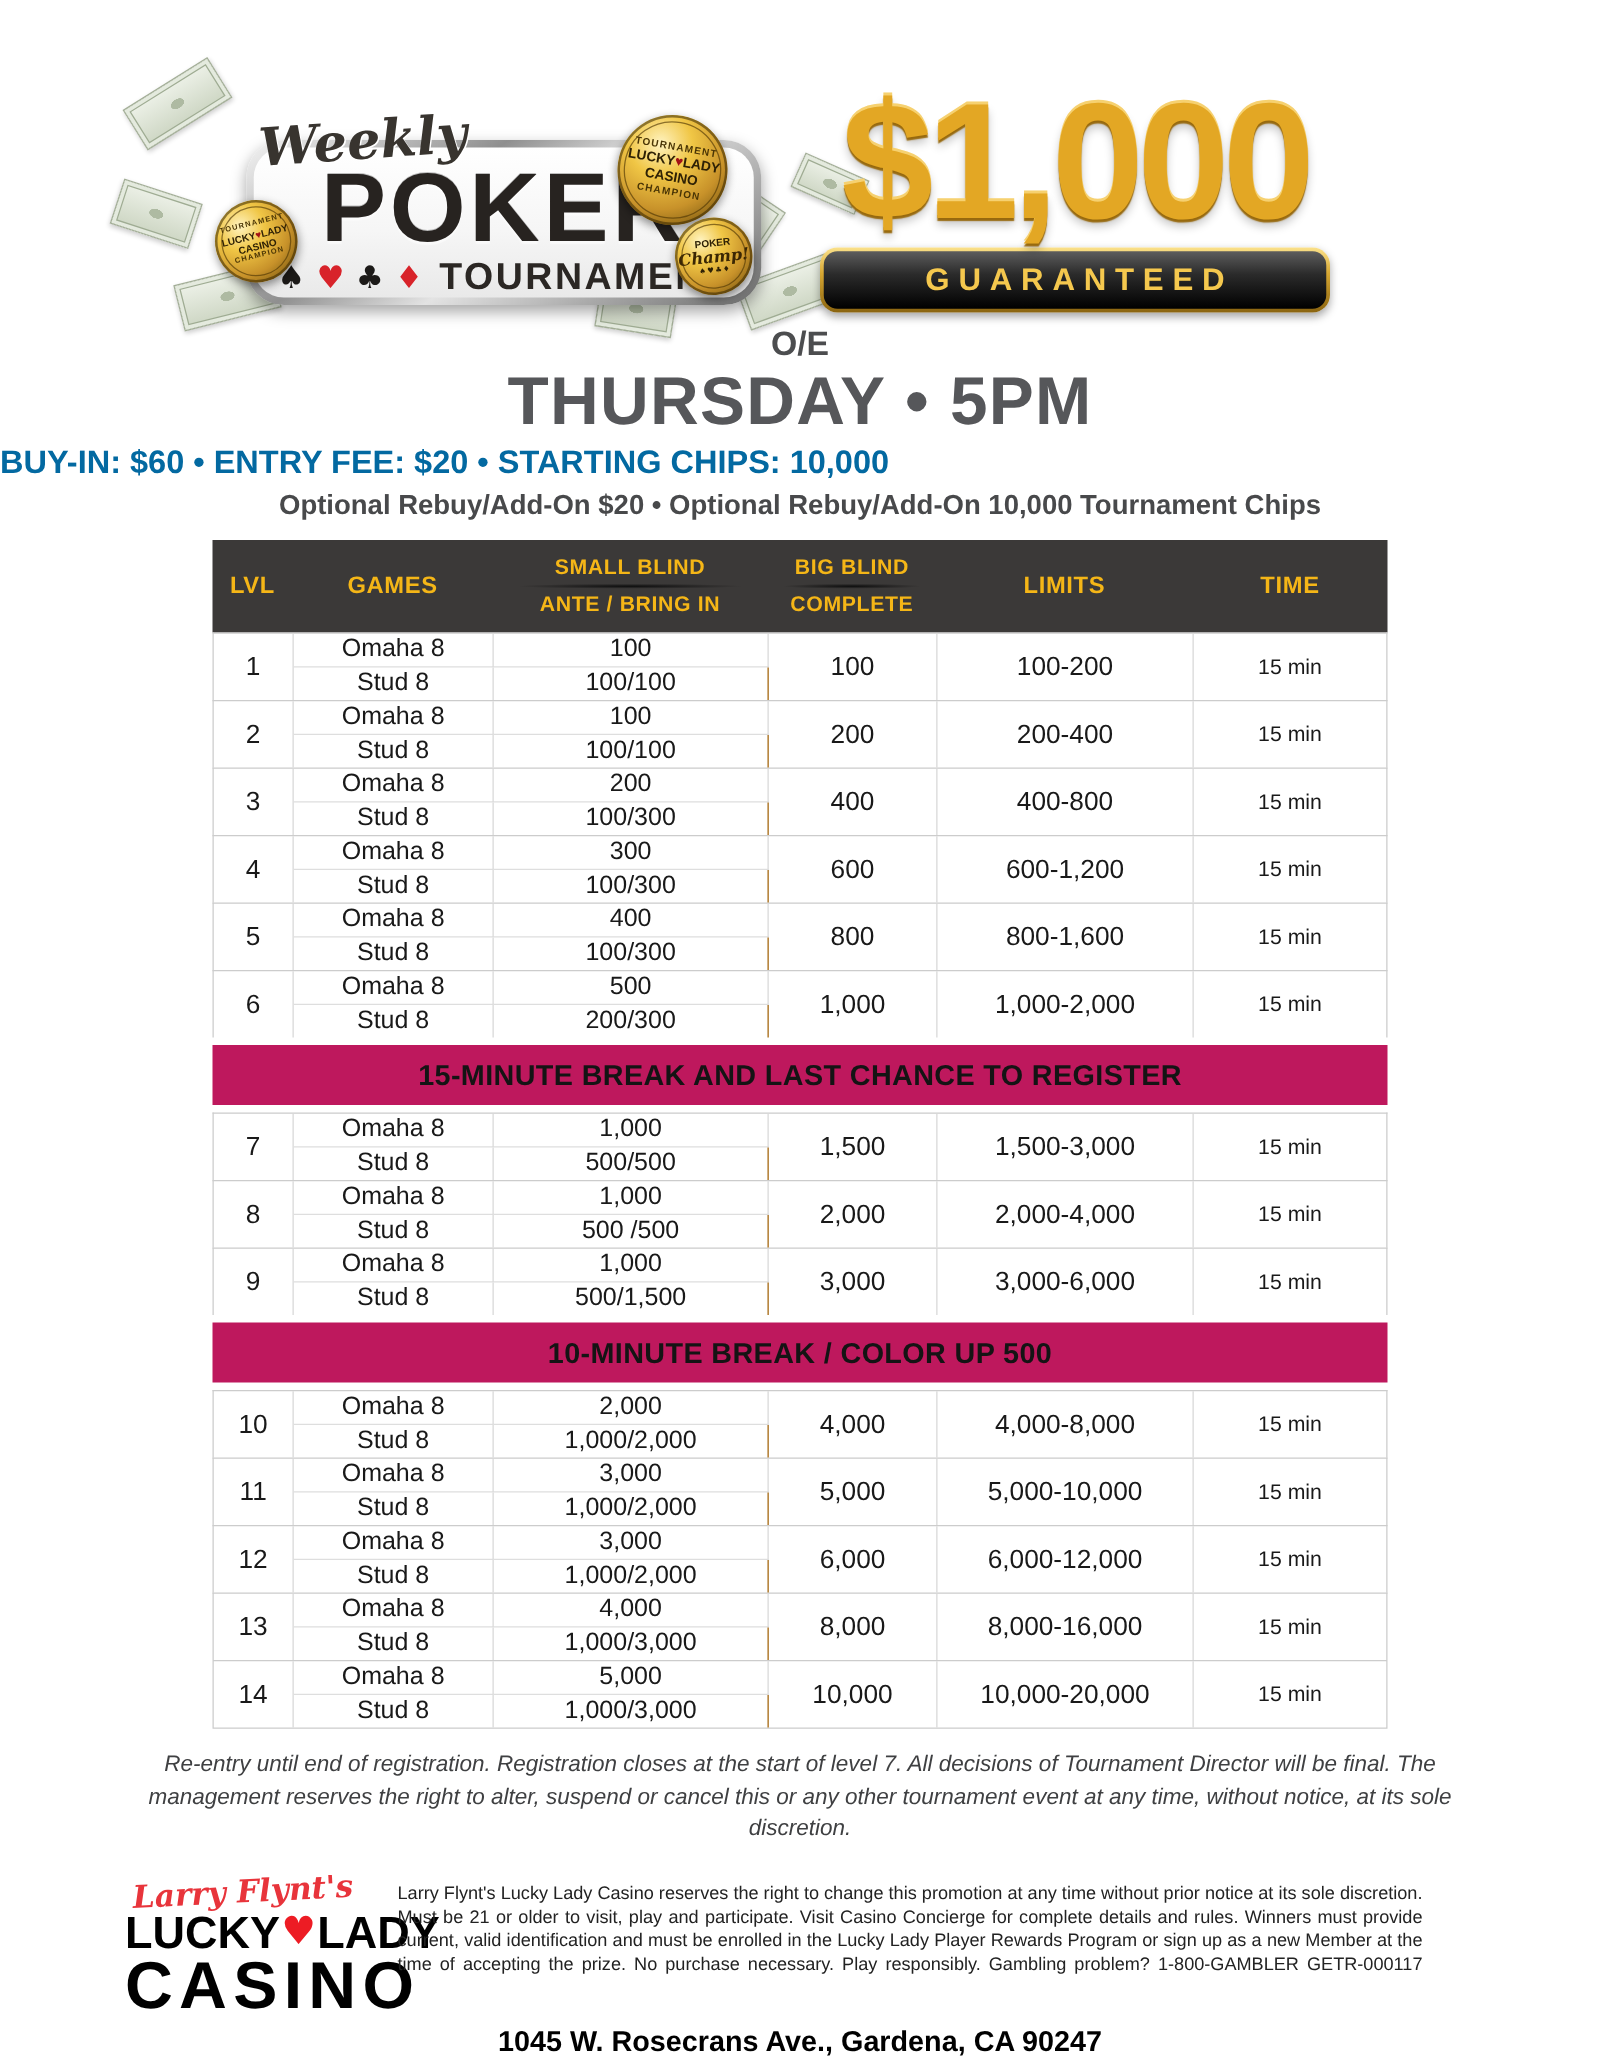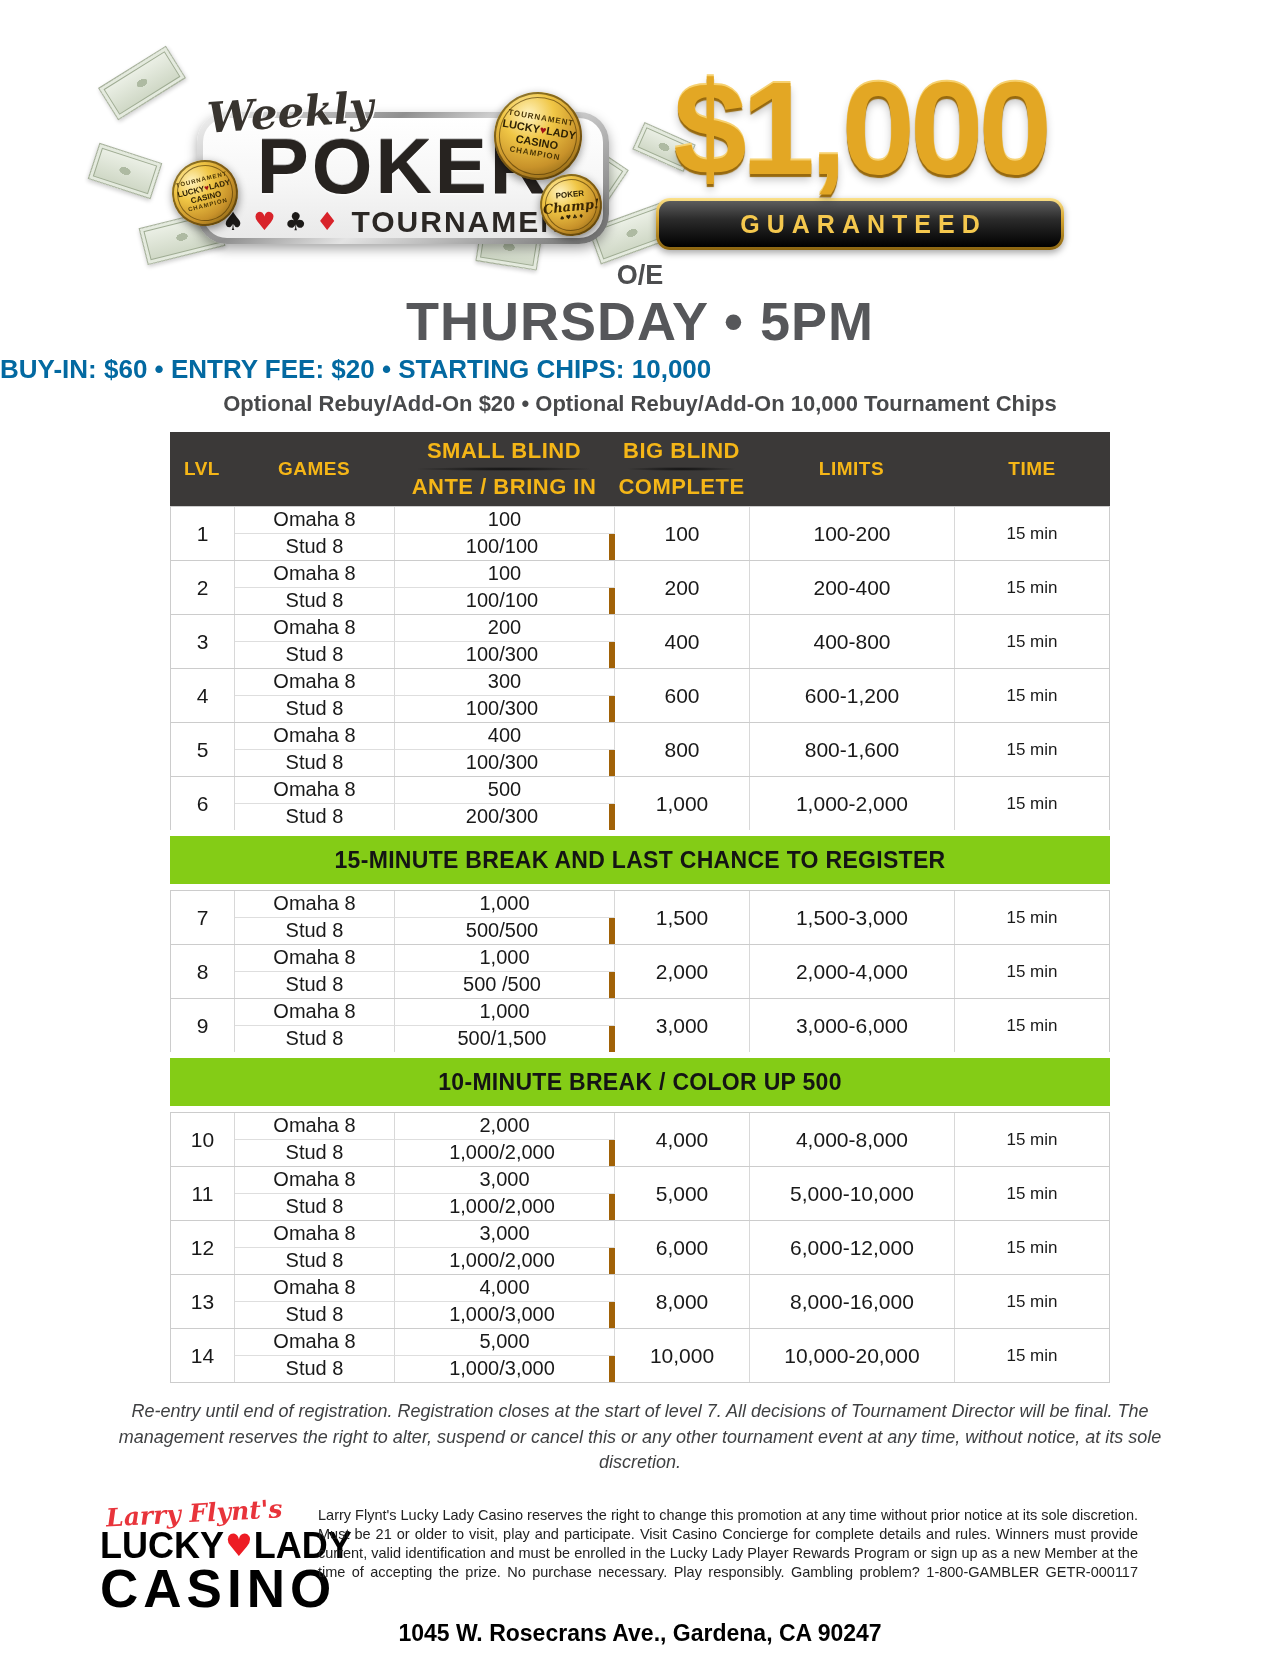--- a/index.html
+++ b/index.html
@@ -73,37 +73,37 @@
     color:#56575a;letter-spacing:1px;z-index:5;}
   .buyin{position:absolute;top:354px;width:100%;text-align:left;font-size:26px;font-weight:800;color:#0369a1;z-index:5;}
   .rebuy{position:absolute;top:391px;width:100%;text-align:center;font-size:22px;font-weight:800;color:#48494b;z-index:5;}
 
   
   .blinds{width:940px;margin:0 auto;}
   .thead{display:grid;grid-template-columns:64px 160px 220px 135px 205px 1fr;height:74px;
     background:#3B3938;color:#F5B617;}
   .th{display:flex;align-items:center;justify-content:center;font-size:19px;font-weight:800;letter-spacing:.5px;}
   .th-stack{display:flex;flex-direction:column;align-items:center;justify-content:center;gap:3px;}
-  .th-line{font-size:22px;font-weight:800;letter-spacing:.5px;}
+  .th-line{font-size:17px;font-weight:800;letter-spacing:.5px;}
   .th-div{width:82%;height:4px;border-radius:2px;
     background:radial-gradient(closest-side,#121212 10%,rgba(0,0,0,0) 100%);}
   .tbody{}
   .level{display:grid;grid-template-columns:64px 160px 220px 135px 205px 1fr;
     grid-template-rows:26.5px 26.5px;border:1px solid #cccccc;border-bottom:none;box-sizing:border-box;}
   .tbody .level:last-child{border-bottom:1px solid #cccccc;}
   .c{display:flex;align-items:center;justify-content:center;font-size:20px;color:#191919;}
   .c-lvl{grid-area:1/1/3/2;border-right:1px solid #d8d8d8;font-size:21px;}
   .c-g1{grid-area:1/2/2/3;border-right:1px solid #d8d8d8;border-bottom:1px solid #dedede;}
   .c-b1{grid-area:1/3/2/4;border-right:1px solid #d8d8d8;border-bottom:1px solid #dedede;}
   .c-g2{grid-area:2/2/3/3;border-right:1px solid #d8d8d8;}
-  .c-b2{grid-area:2/3/3/4;border-right:6px solid #a16207;}
+  .c-b2{grid-area:2/3/3/4;border-right:1px solid #a16207;}
   .c-bb{grid-area:1/4/3/5;border-right:1px solid #d8d8d8;font-size:21px;}
   .c-lim{grid-area:1/5/3/6;border-right:1px solid #d8d8d8;font-size:21px;}
   .c-time{grid-area:1/6/3/7;font-size:17px;}
-  .break{height:48px;margin:6px 0;background:#84cc16;display:flex;align-items:center;justify-content:center;
+  .break{height:48px;margin:6px 0;background:#be185d;display:flex;align-items:center;justify-content:center;
     font-size:23px;font-weight:800;color:#141414;letter-spacing:.3px;}
 
   
   .disclaimer{width:1100px;margin:16px auto 0;text-align:center;font-style:italic;
     font-size:18px;line-height:1.42;color:#3f4042;}
   .footer{position:relative;margin-top:22px;height:170px;}
   .brand{position:absolute;left:100px;top:0;width:215px;}
   .brand-script{display:block;font-family:"DejaVu Serif",serif;font-style:italic;font-weight:bold;
     font-size:25px;color:#e8343b;transform:rotate(-3deg);margin:0 0 0 6px;}
   .brand-line1{display:flex;align-items:center;font-size:36px;font-weight:900;color:#000;line-height:1.05;}

